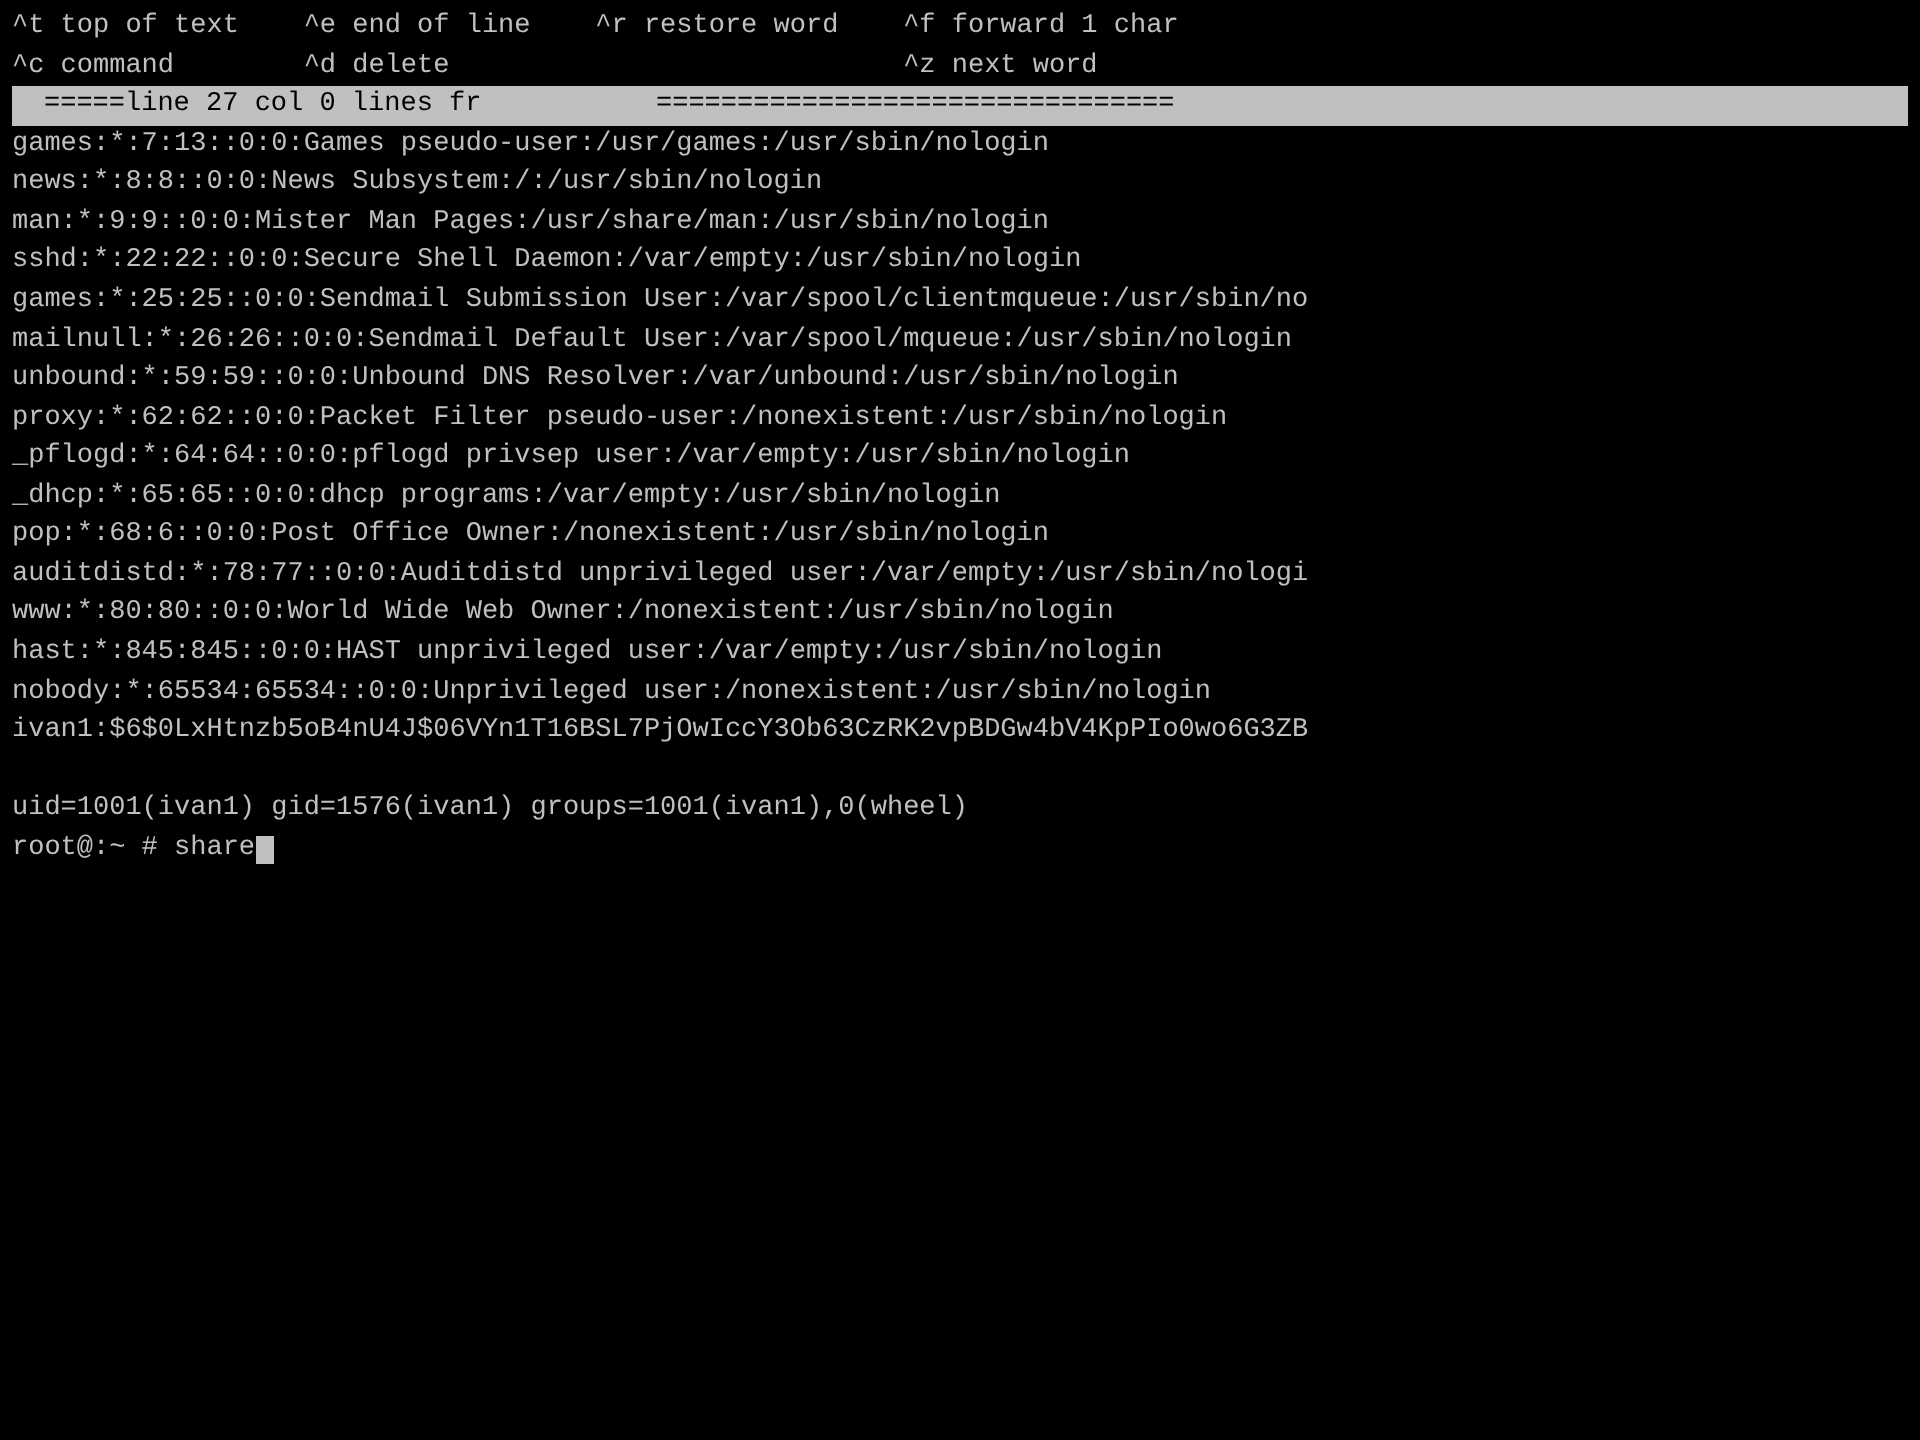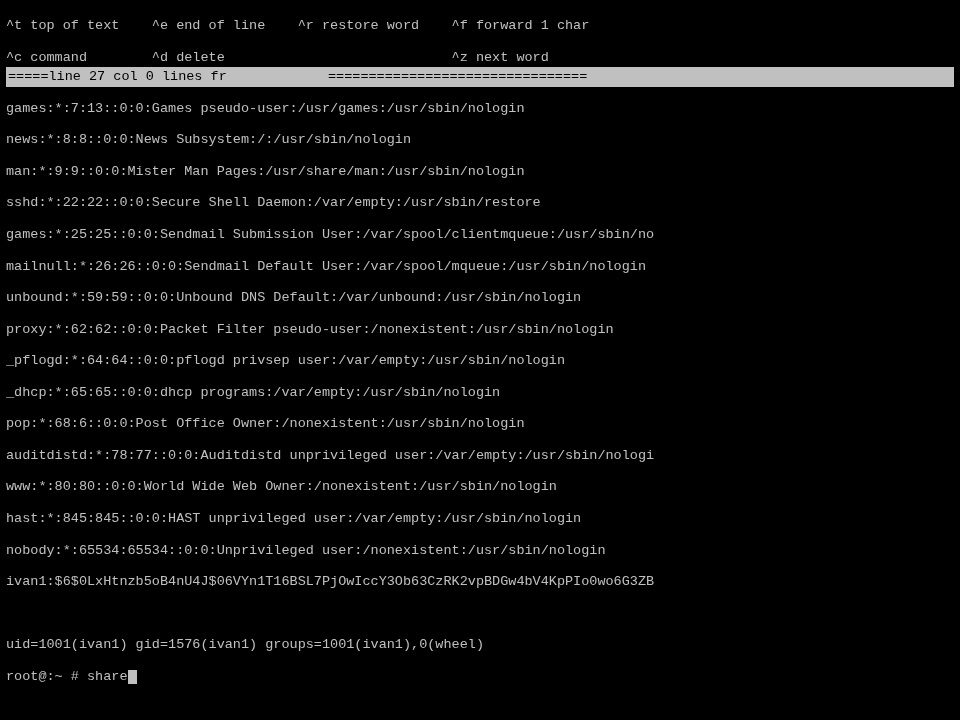--- a/index.html
+++ b/index.html
@@ -20,33 +20,32 @@
     .terminal {
       width: 960px;
       height: 720px;
       background: #000;
       padding: 4px 6px;
       overflow: hidden;
     }
     .line {
       white-space: pre;
       color: #c0c0c0;
-      margin-top: 12px;
     }
     .line.header-bar {
       color: #c0c0c0;
     }
     .status-line {
       display: flex;
       width: 100%;
     }
     .status-left {
       background: #c0c0c0;
       color: #000;
-      padding: 0 2px;
+      padding: 0 16px;
       white-space: pre;
       min-width: 320px;
     }
     .status-right {
       background: #c0c0c0;
       color: #000;
       padding: 0 2px;
       white-space: pre;
       flex: 1;
     }
@@ -71,24 +70,24 @@
   <div class="line header-bar">^c command        ^d delete                            ^z next word</div>
 
   <div class="status-line">
     <span class="status-left">=====line 27 col 0 lines fr</span>
     <span class="status-right">================================</span>
   </div>
 
   <div class="line">games:*:7:13::0:0:Games pseudo-user:/usr/games:/usr/sbin/nologin</div>
   <div class="line">news:*:8:8::0:0:News Subsystem:/:/usr/sbin/nologin</div>
   <div class="line">man:*:9:9::0:0:Mister Man Pages:/usr/share/man:/usr/sbin/nologin</div>
-  <div class="line">sshd:*:22:22::0:0:Secure Shell Daemon:/var/empty:/usr/sbin/restore</div>
+  <div class="line">sshd:*:22:22::0:0:Secure Shell Daemon:/var/empty:/usr/sbin/nologin</div>
   <div class="line">games:*:25:25::0:0:Sendmail Submission User:/var/spool/clientmqueue:/usr/sbin/no</div>
   <div class="line">mailnull:*:26:26::0:0:Sendmail Default User:/var/spool/mqueue:/usr/sbin/nologin</div>
-  <div class="line">unbound:*:59:59::0:0:Unbound DNS Default:/var/unbound:/usr/sbin/nologin</div>
+  <div class="line">unbound:*:59:59::0:0:Unbound DNS Resolver:/var/unbound:/usr/sbin/nologin</div>
   <div class="line">proxy:*:62:62::0:0:Packet Filter pseudo-user:/nonexistent:/usr/sbin/nologin</div>
   <div class="line">_pflogd:*:64:64::0:0:pflogd privsep user:/var/empty:/usr/sbin/nologin</div>
   <div class="line">_dhcp:*:65:65::0:0:dhcp programs:/var/empty:/usr/sbin/nologin</div>
   <div class="line">pop:*:68:6::0:0:Post Office Owner:/nonexistent:/usr/sbin/nologin</div>
   <div class="line">auditdistd:*:78:77::0:0:Auditdistd unprivileged user:/var/empty:/usr/sbin/nologi</div>
   <div class="line">www:*:80:80::0:0:World Wide Web Owner:/nonexistent:/usr/sbin/nologin</div>
   <div class="line">hast:*:845:845::0:0:HAST unprivileged user:/var/empty:/usr/sbin/nologin</div>
   <div class="line">nobody:*:65534:65534::0:0:Unprivileged user:/nonexistent:/usr/sbin/nologin</div>
   <div class="line">ivan1:$6$0LxHtnzb5oB4nU4J$06VYn1T16BSL7PjOwIccY3Ob63CzRK2vpBDGw4bV4KpPIo0wo6G3ZB</div>
 

